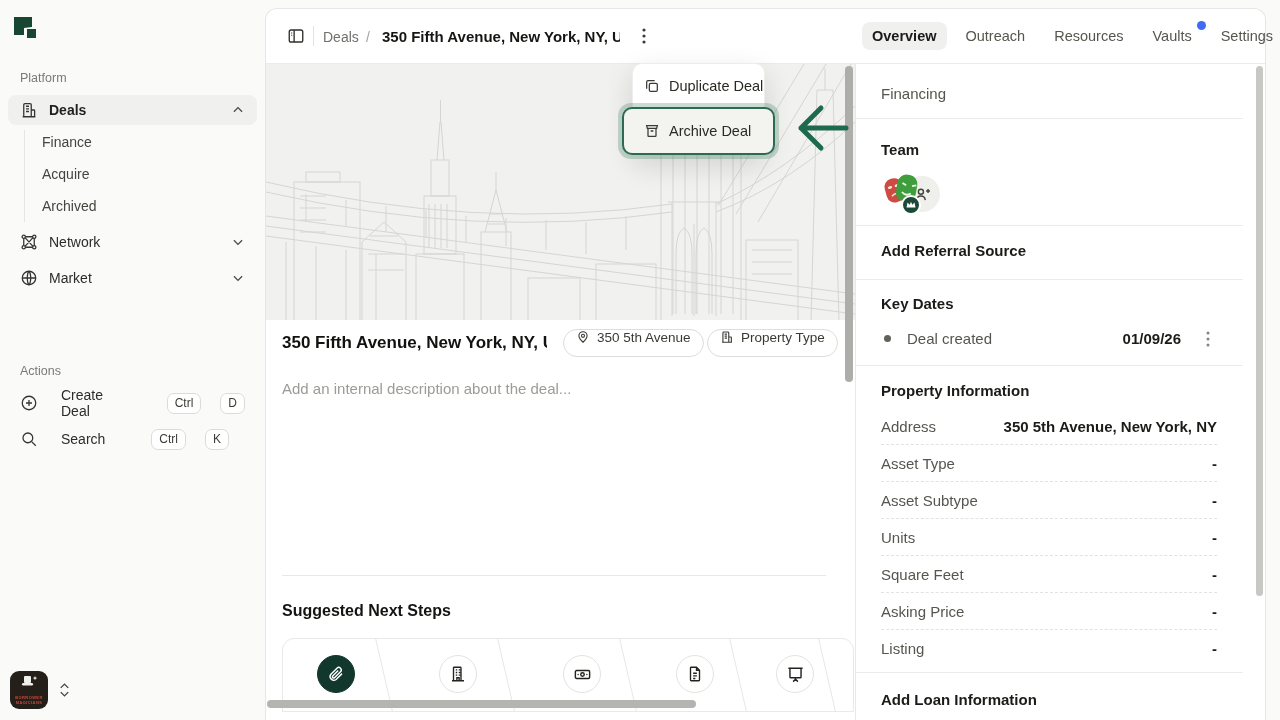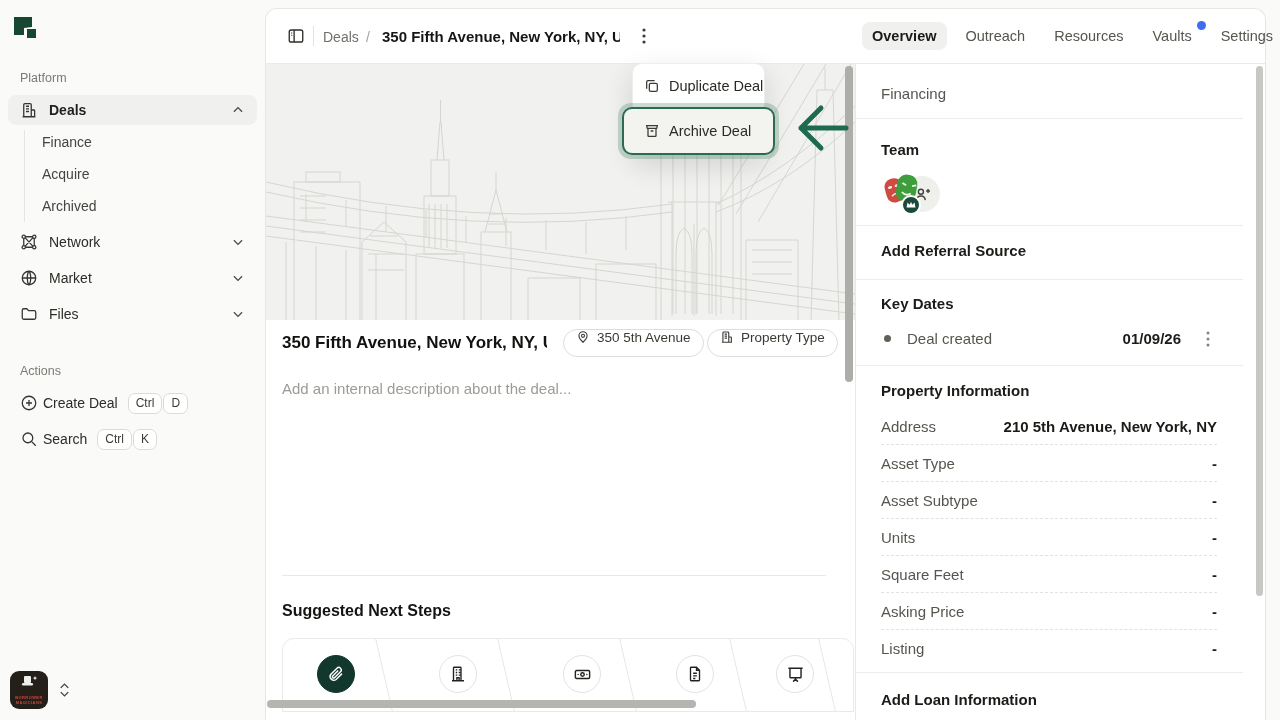--- a/index.html
+++ b/index.html
@@ -9,21 +9,21 @@
   .abs { position:absolute; }
 
   
   .sidebar { position:absolute; left:0; top:0; width:265px; height:720px; background:#fafaf9; }
   .section-label { font-size:12.5px; color:#7b7b75; }
   .nav-item { position:absolute; left:8px; width:249px; height:30px; display:flex; align-items:center; gap:11px; padding:0 12px; border-radius:8px; font-size:14px; color:#2c2c28; cursor:pointer; }
   .nav-item.active { background:#f0f0ee; font-weight:bold; color:#1f1f1c; }
   .nav-item .spacer { flex:1; }
   .sub-item { position:absolute; left:42px; font-size:14px; color:#45453f; cursor:pointer; }
   .sub-rule { position:absolute; left:24px; top:130px; width:1px; height:92px; background:#e5e5e2; }
-  .action-row { position:absolute; left:8px; width:249px; height:30px; display:flex; align-items:center; gap:5px; padding:0 12px; font-size:14px; color:#2c2c28; cursor:pointer; }
+  .action-row { position:absolute; left:8px; width:249px; height:30px; display:flex; align-items:center; gap:23px; padding:0 12px; font-size:14px; color:#2c2c28; cursor:pointer; }
   .kbd { display:inline-flex; align-items:center; justify-content:center; height:21px; padding:0 7px; border:1px solid #dcdcd7; border-radius:7px; background:#fff; font-size:12px; color:#3c3c36; }
   .icon18 { width:18px; height:18px; flex:0 0 18px; color:#343430; }
 
   
   .main-card { position:absolute; left:265px; top:8px; width:1001px; height:712px; background:#fff; border:1px solid #e6e6e3; border-bottom:none; border-radius:12px 12px 0 0; }
   .gutter { position:absolute; left:1266px; top:0; width:14px; height:720px; background:#fafaf9; }
 
   .topbar { position:absolute; left:266px; top:9px; width:999px; height:55px; background:#fff; border-bottom:1px solid #ebebe8; border-radius:12px 12px 0 0; }
   .crumb-dim { font-size:14px; color:#71716c; }
   .crumb-sep { font-size:14px; color:#a3a39d; }
@@ -113,30 +113,20 @@
     </div>
     <div class="nav-item" style="top:227px">
       <svg class="icon18" viewBox="0 0 24 24" fill="none" stroke="currentColor" stroke-width="1.7">
         <circle cx="5" cy="5" r="2.2"></circle>
           <circle cx="19" cy="5" r="2.2"></circle>
           <circle cx="5" cy="19" r="2.2"></circle>
           <circle cx="19" cy="19" r="2.2"></circle>
         <path d="M7 6.5l10 11M17 6.5l-10 11M7.2 5h9.6M7.2 19h9.6M5 7.2v9.6M19 7.2v9.6"></path>
       </svg>
       <span>Network</span>
-      <span class="spacer"></span>
-      <svg width="14" height="14" viewBox="0 0 24 24" fill="none" stroke="#4a4a44" stroke-width="2.2">
-          <path d="M5 9l7 7 7-7"></path>
-        </svg>
-    </div>
-    <div class="nav-item" style="top:299px">
-      <svg class="icon18" viewBox="0 0 24 24" fill="none" stroke="currentColor" stroke-width="1.7">
-        <path d="M3 7a2 2 0 012-2h4l2.5 2.5H19a2 2 0 012 2V17a2 2 0 01-2 2H5a2 2 0 01-2-2z"></path>
-      </svg>
-      <span>Files</span>
       <span class="spacer"></span>
       <svg width="14" height="14" viewBox="0 0 24 24" fill="none" stroke="#4a4a44" stroke-width="2.2">
           <path d="M5 9l7 7 7-7"></path>
         </svg>
     </div>
 
     <div class="abs section-label" style="left:20px;top:364px">Actions</div>
 
     <div class="action-row" style="top:388px">
       <svg class="icon18" viewBox="0 0 24 24" fill="none" stroke="currentColor" stroke-width="1.7">
@@ -365,21 +355,21 @@
     <circle cx="6" cy="3" r="1.5"></circle>
       <circle cx="6" cy="9" r="1.5"></circle>
       <circle cx="6" cy="15" r="1.5"></circle>
   </svg>
   <div class="p-divider" style="top:365px"></div>
 
   <div class="p-heading" style="top:382px">Property Information</div>
 
   <div class="prow" style="top:416px">
     <span class="p-label">Address</span>
-    <span class="p-value">210 5th Avenue, New York, NY</span>
+    <span class="p-value">350 5th Avenue, New York, NY</span>
   </div>
   <div class="p-dashed" style="top:444px"></div>
   <div class="prow" style="top:453px">
     <span class="p-label">Asset Type</span>
     <span class="p-value">-</span>
   </div>
   <div class="p-dashed" style="top:481px"></div>
   <div class="prow" style="top:490px">
     <span class="p-label">Asset Subtype</span>
     <span class="p-value">-</span>

